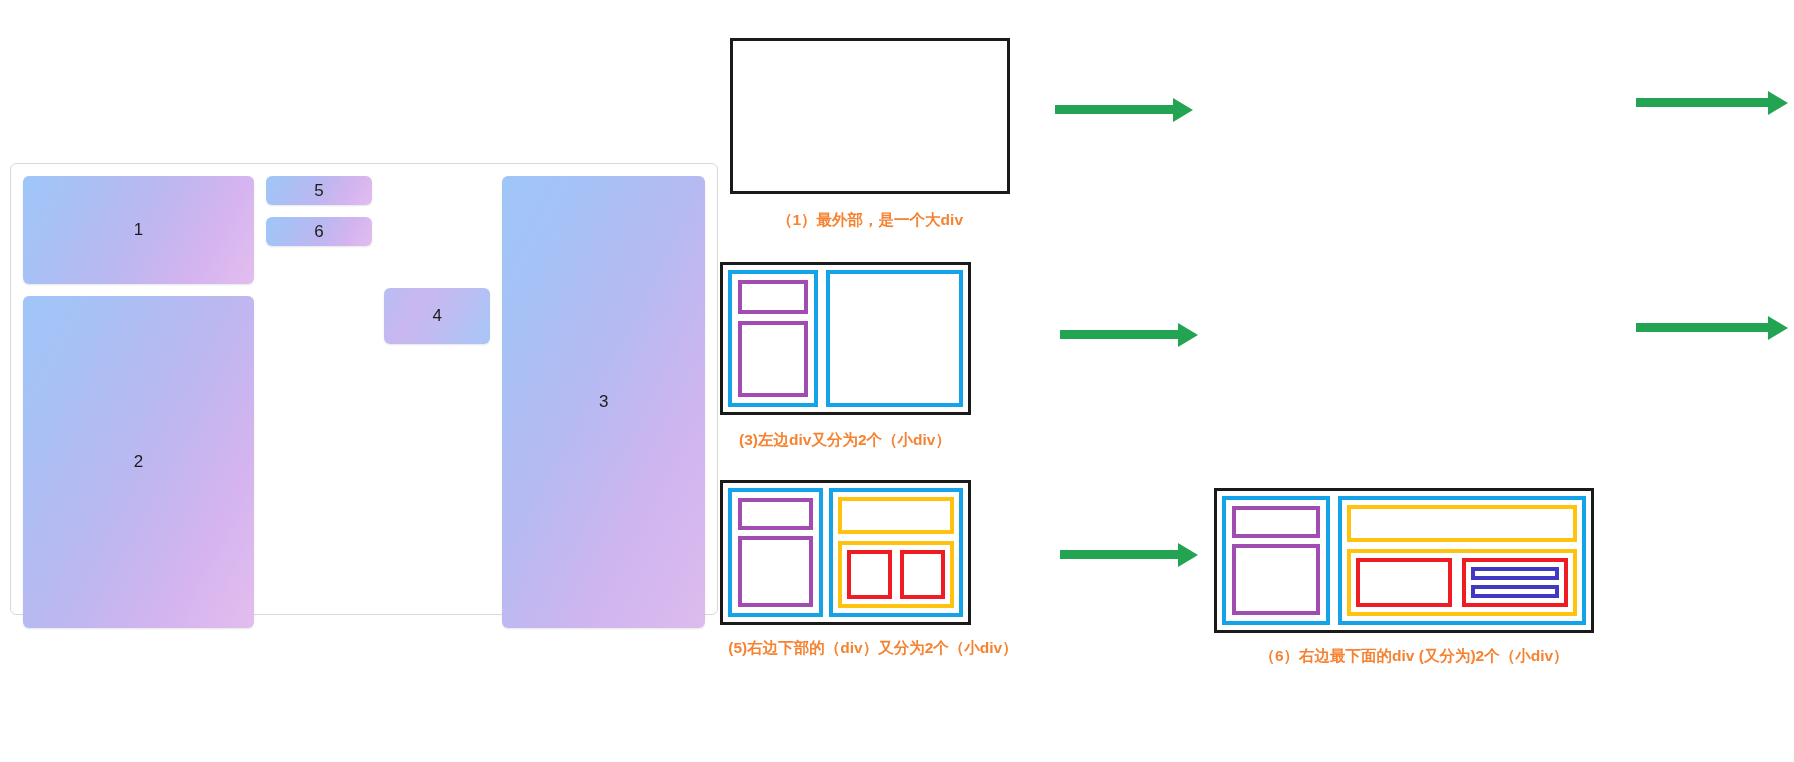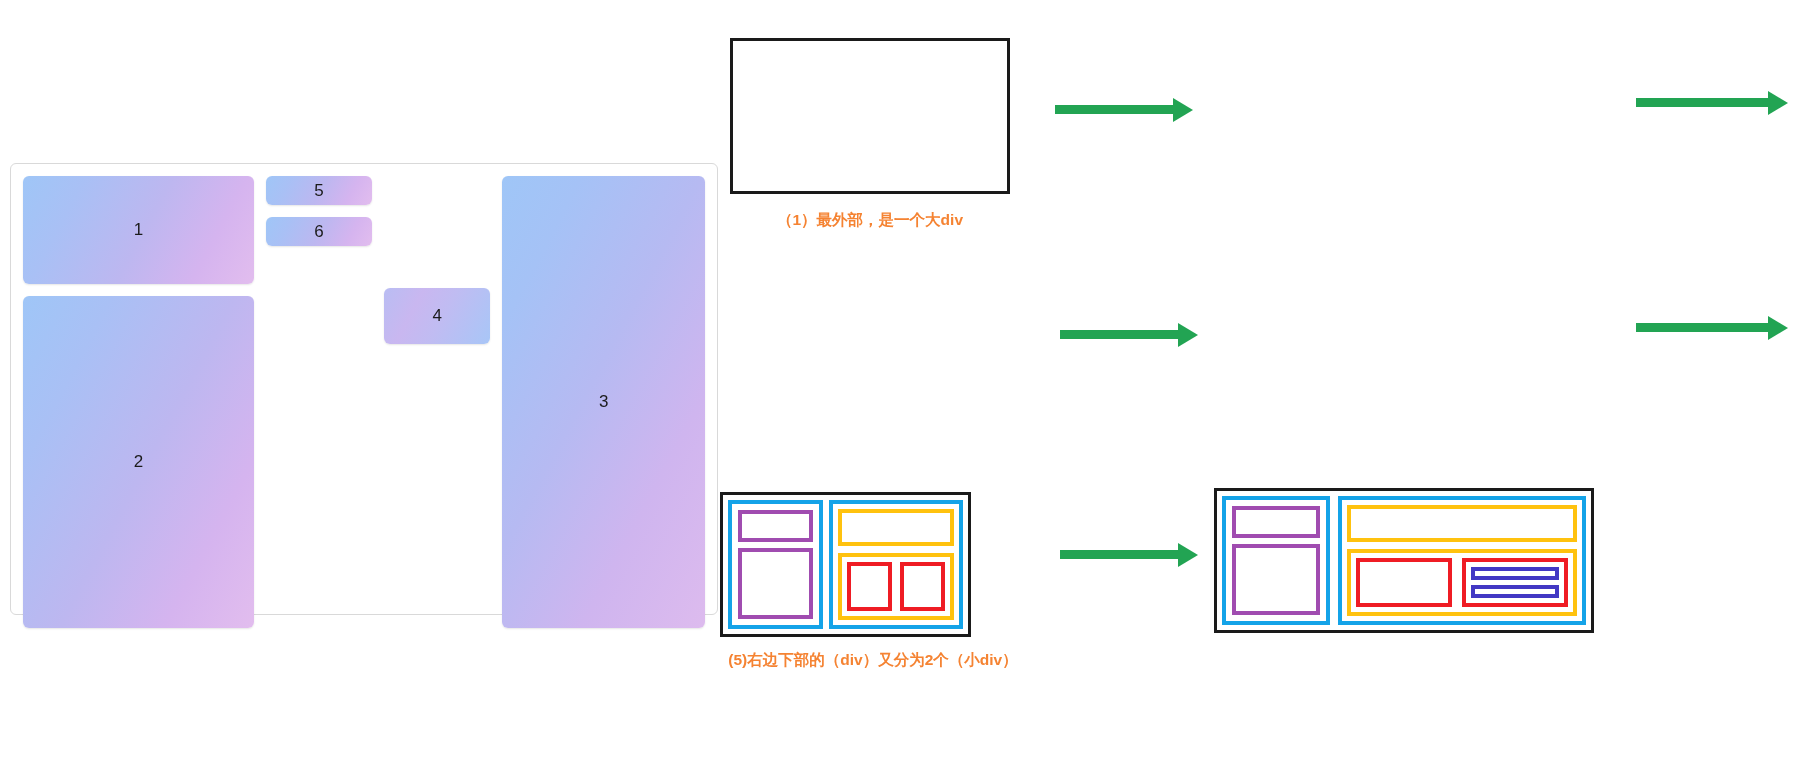--- a/index.html
+++ b/index.html
@@ -156,33 +156,47 @@
     <div class="arrow" style="left:325px;top:105px;width:120px;"></div>
     <div class="arrowhead" style="left:443px;top:98px;"></div>
   </div>
 
 
   <div>
     <div class="arrow" style="left:906px;top:98px;width:134px;"></div>
     <div class="arrowhead" style="left:1038px;top:91px;"></div>
   </div>
 
+  <div class="dgroup" style="left:-10px;top:262px;width:520px;height:210px;">
+    <div class="outer" style="width:251px;height:153px;padding:5px;">
+      <div class="flexrow" style="gap:8px;">
+        <div class="bx blue" style="width:90px;padding:6px;">
+          <div class="flexcol" style="gap:7px;">
+            <div class="bx purple" style="height:34px;"></div>
+            <div class="bx purple" style="flex:1;"></div>
+          </div>
+        </div>
+        <div class="bx blue" style="flex:1;"></div>
+      </div>
+    </div>
+    <div class="caption" style="left:125px;top:168px;">(3)左边div又分为2个（小div）</div>
+  </div>
 
   <div>
     <div class="arrow" style="left:330px;top:330px;width:120px;"></div>
     <div class="arrowhead" style="left:448px;top:323px;"></div>
   </div>
 
 
   <div>
     <div class="arrow" style="left:906px;top:323px;width:134px;"></div>
     <div class="arrowhead" style="left:1038px;top:316px;"></div>
   </div>
 
-  <div class="dgroup" style="left:-10px;top:492px;width:520px;height:200px;">
+  <div class="dgroup" style="left:-10px;top:480px;width:520px;height:200px;">
     <div class="outer" style="width:251px;height:145px;padding:5px;">
       <div class="flexrow" style="gap:6px;">
         <div class="bx blue" style="width:95px;padding:6px;">
           <div class="flexcol" style="gap:6px;">
             <div class="bx purple" style="height:32px;"></div>
             <div class="bx purple" style="flex:1;"></div>
           </div>
         </div>
         <div class="bx blue" style="flex:1;padding:5px;">
           <div class="flexcol" style="gap:7px;">
@@ -225,15 +239,16 @@
                     <div class="bx navy" style="flex:1;"></div>
                     <div class="bx navy" style="flex:1;"></div>
                   </div>
                 </div>
               </div>
             </div>
           </div>
         </div>
       </div>
     </div>
+    <div class="caption" style="top:158px;">（6）右边最下面的div (又分为)2个（小div）</div>
   </div>
 
 </div>
 
 </body></html>

